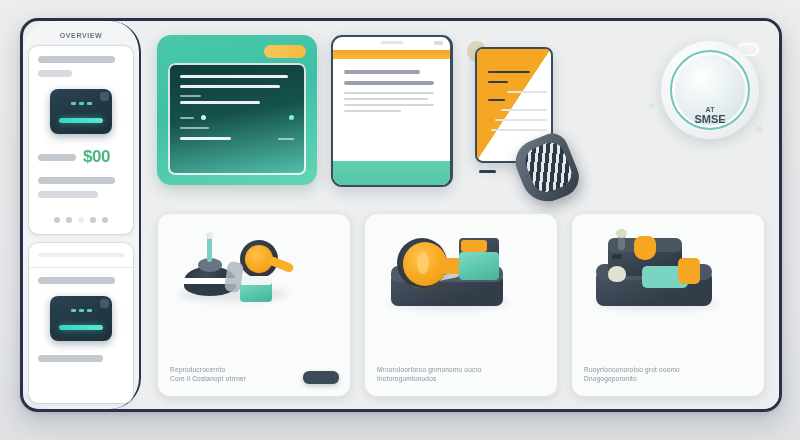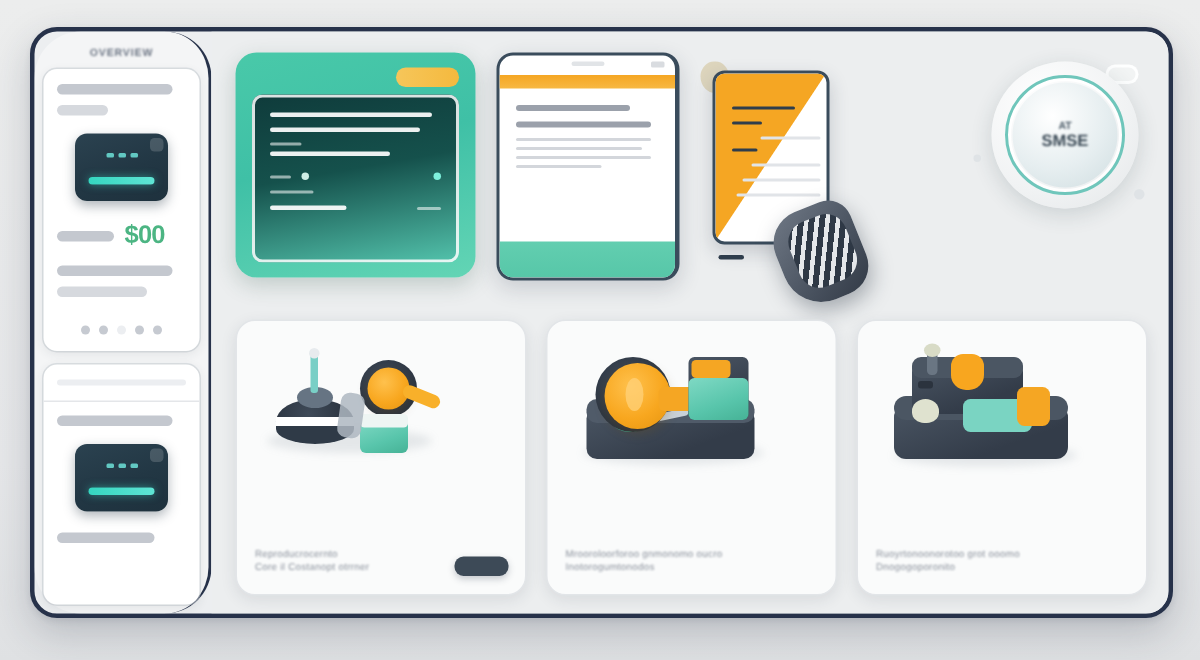--- a/index.html
+++ b/index.html
@@ -169,21 +169,21 @@
 
   
   .globe-wrap { position:absolute; right:6px; top:6px; width:98px; height:98px; }
   .globe-outer { position:absolute; inset:0; border-radius:50%;
      background: radial-gradient(circle at 35% 30%, #ffffff 0%, #f0f2f3 62%, #e3e6e8 100%);
      box-shadow: 0 4px 14px rgba(40,60,70,.16); }
   .globe-ring { position:absolute; inset:9px; border-radius:50%;
      border:2.5px solid #6fc6bb; box-shadow: inset 0 0 0 2px rgba(255,255,255,.9); }
   .globe-core { position:absolute; inset:14px; border-radius:50%;
      background: radial-gradient(circle at 38% 32%, #ffffff 0%, #e6eef0 55%, #cfdde0 100%);
-     display:flex; align-items:center; justify-content:center; flex-direction:column; }
+     display:flex; align-items:center; justify-content:flex-end; flex-direction:column; }
   .globe-core .g1 { font-size:7px; font-weight:700; color:#4a5a66; filter:blur(.6px); }
   .globe-core .g2 { font-size:11px; font-weight:700; color:#3c4b57; filter:blur(.7px); }
   .spark { position:absolute; border-radius:50%; background:#dfe3e6; }
 
   
   .bottom-row { display:flex; gap:13px; margin-top:10px; flex:1; }
   .tile {
      flex:1; background:#fafbfb; border-radius:13px; position:relative;
      border:1px solid #e2e5e8;
      box-shadow: 0 3px 10px rgba(40,50,70,.10);

